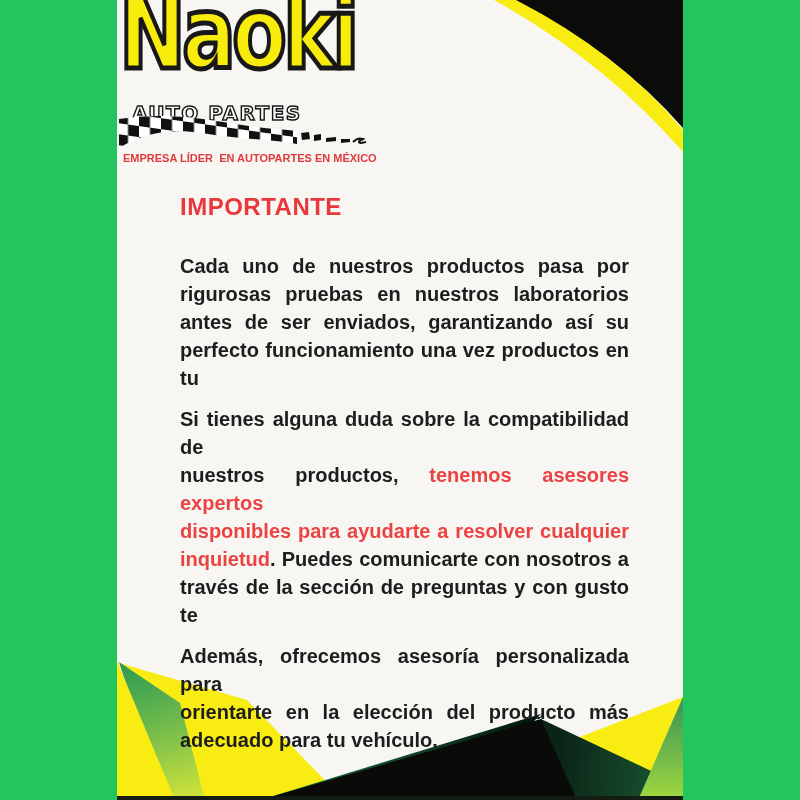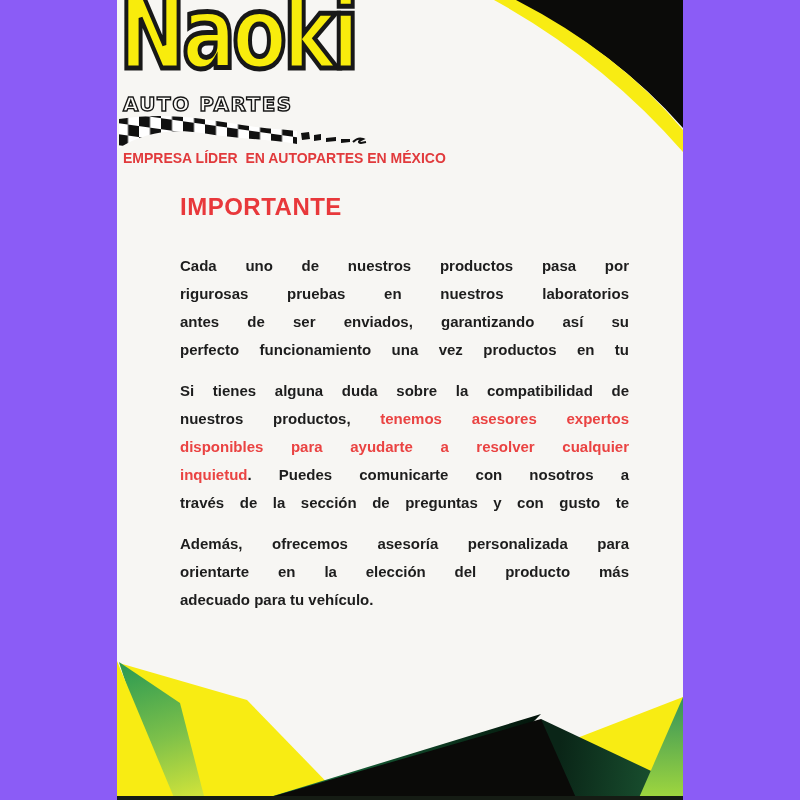--- a/index.html
+++ b/index.html
@@ -1,37 +1,37 @@
 <!DOCTYPE html>
 <html><head>
 <meta charset="utf-8">
 <style>
   html,body{margin:0;padding:0;background:#ffffff;}
-  .canvas{position:relative;width:800px;height:800px;background:#8b5cf6;overflow:hidden;
+  .canvas{position:relative;width:800px;height:800px;background:#22c55e;overflow:hidden;
           font-family:"Liberation Sans",sans-serif;}
   .flyer{position:absolute;left:117px;top:0;width:566px;height:800px;background:#f7f6f3;overflow:hidden;}
   .deco{position:absolute;left:0;top:0;width:566px;height:800px;display:block;}
 
   
   .logo-title{position:absolute;left:2px;top:-16px;margin:0;
     font-family:"DejaVu Sans",sans-serif;font-weight:700;font-size:100px;line-height:100px;
     letter-spacing:-5px;color:#f8ec0c;-webkit-text-stroke:5px #181818;
     transform:scaleX(0.8);transform-origin:0 0;white-space:pre;}
-  .logo-sub{position:absolute;left:3px;top:88px;margin:3px;
+  .logo-sub{position:absolute;left:3px;top:88px;margin:12px;
     font-family:"DejaVu Sans",sans-serif;font-weight:700;font-size:20px;line-height:26px;
     letter-spacing:1.5px;color:#fbfaf7;-webkit-text-stroke:1.4px #151515;white-space:pre;}
   .flag{position:absolute;left:0;top:112px;width:250px;height:44px;display:block;}
   .tagline{position:absolute;left:6px;top:150px;margin:0;
-    font-weight:700;font-size:14px;line-height:16px;color:#e13a3c;white-space:pre;}
+    font-weight:700;font-size:11px;line-height:16px;color:#e13a3c;white-space:pre;}
 
   
   .heading{position:absolute;left:63px;top:189px;margin:0;
     font-weight:700;font-size:24px;line-height:36px;letter-spacing:0.5px;color:#e8383b;}
   .body-text{position:absolute;left:63px;top:252px;width:449px;
-    font-weight:700;font-size:15px;line-height:28px;color:#1d1d1d;}
+    font-weight:700;font-size:20px;line-height:28px;color:#1d1d1d;}
   .para{margin:0 0 13px 0;}
   .tline{text-align:justify;text-align-last:justify;}
   .tlast{text-align-last:left;}
   .red{color:#ea4342;}
 </style>
 </head>
 <body>
 
 <div class="canvas">
   <div class="flyer">

